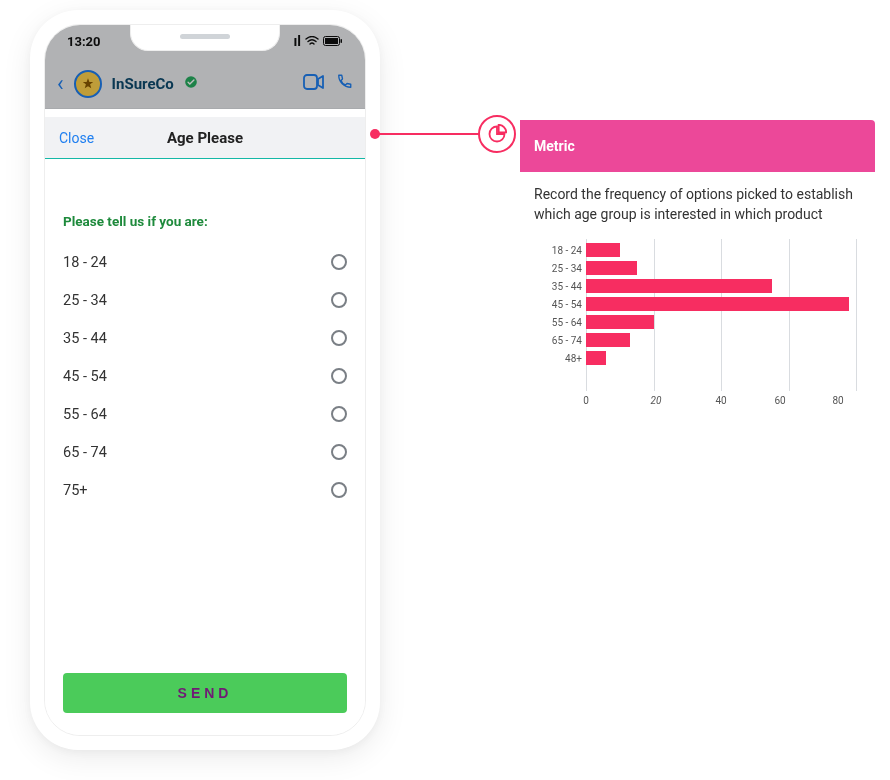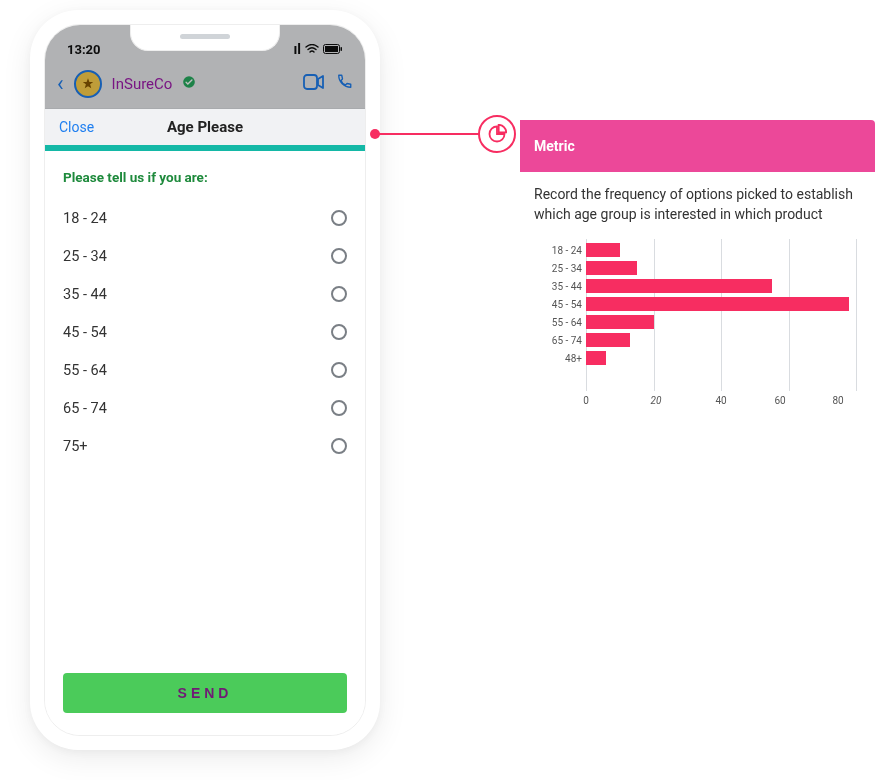--- a/index.html
+++ b/index.html
@@ -55,21 +55,21 @@
     width: 50px;
     height: 5px;
     border-radius: 3px;
     background: #d0d4d8;
   }
 
   
   .status-bar {
     height: 34px;
     display: flex;
-    align-items: flex-end;
+    align-items: center;
     justify-content: space-between;
     padding: 0 22px 2px 22px;
     font-size: 13px;
     font-weight: 700;
     color: #111;
     background: #eceef0;
     position: relative;
   }
   .status-icons { display: flex; gap: 4px; align-items: center; font-size: 14px; }
 
@@ -83,21 +83,21 @@
     border-bottom: 1px solid #e0e3e7;
     color: #222;
   }
   .back-chevron { color: #1f7ff0; font-size: 22px; font-weight: 400; }
   .badge-circle {
     width: 28px; height: 28px; border-radius: 50%;
     border: 2px solid #1f7ff0; background: #ffd24d;
     display: flex; align-items: center; justify-content: center;
     font-size: 14px;
   }
-  .nav-title { font-weight: 400; font-size: 15px; color: #a21caf; }
+  .nav-title { font-weight: 700; font-size: 15px; color: #0c4a6e; }
   .verified { color: #27ae60; font-size: 13px; }
   .nav-spacer { flex: 1; }
   .nav-icon { color: #1f7ff0; font-size: 18px; }
 
   .dim-overlay {
     position: absolute;
     top: 0; left: 0; right: 0;
     height: 84px;
     background: rgba(0,0,0,0.25);
     z-index: 3;
@@ -110,43 +110,45 @@
     top: 84px;
     left: 0; right: 0; bottom: 0;
     background: #fff;
     z-index: 4;
     display: flex;
     flex-direction: column;
   }
   .sheet-header {
     height: 42px;
     background: #f1f2f4;
-    border-bottom: 6px solid #14b8a6;
+    border-bottom: 1px solid #14b8a6;
     display: flex;
     align-items: center;
     padding: 0 14px;
     position: relative;
+    margin-top: 8px;
   }
   .sheet-close { color: #1f7ff0; font-size: 14px; font-weight: 400; }
   .sheet-title {
     position: absolute;
     left: 50%; transform: translateX(-50%);
     font-weight: 700; font-size: 15px; color: #222;
   }
 
   .sheet-body {
     flex: 1;
     padding: 18px 18px 0 18px;
     overflow: auto;
   }
   .prompt {
     color: #1e8a3c;
     font-weight: 700;
     font-size: 13.5px;
     margin-bottom: 14px;
+    margin-top: 36px;
   }
   .option-row {
     display: flex;
     align-items: center;
     justify-content: space-between;
     height: 38px;
     font-size: 14.5px;
     color: #333;
   }
   .radio {

